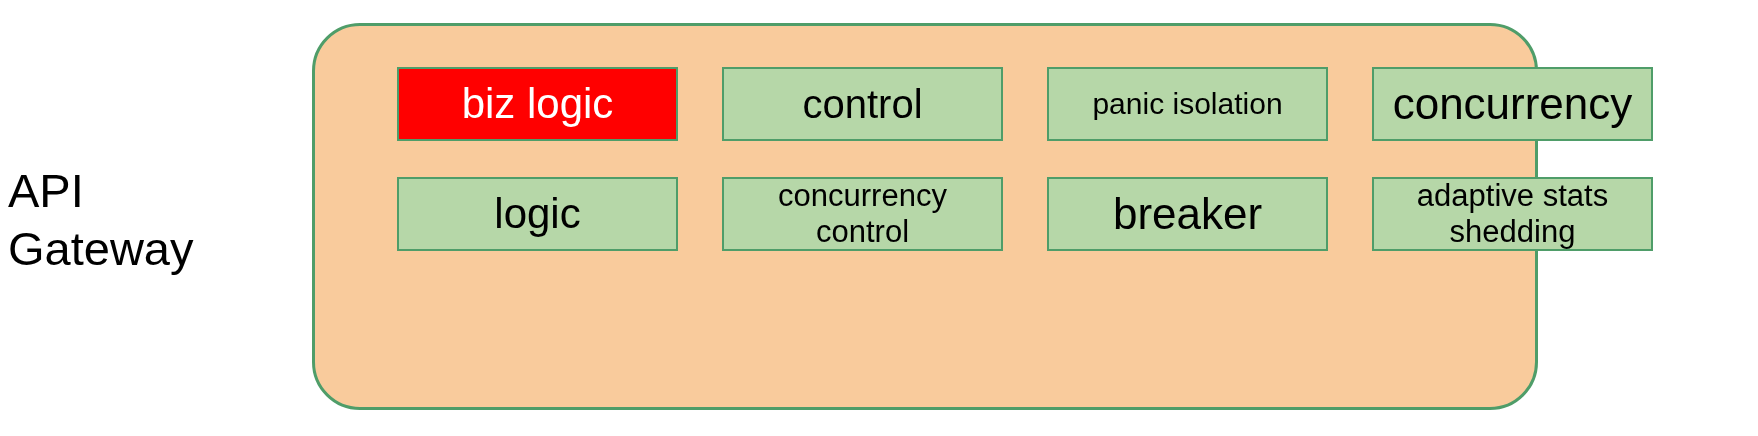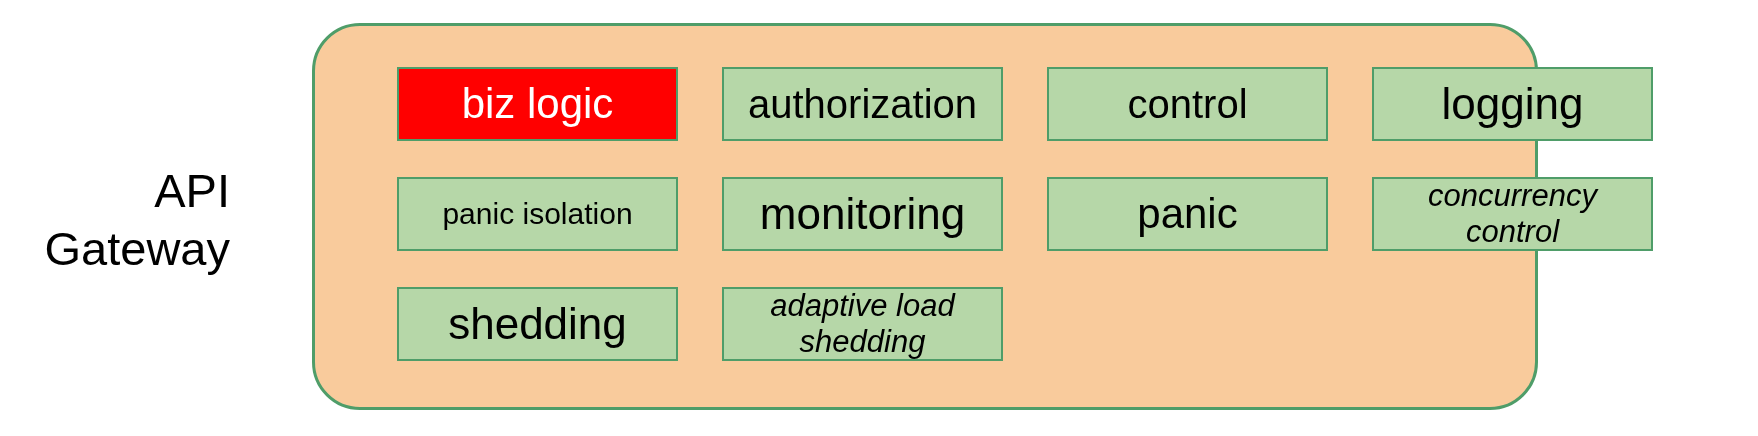--- a/index.html
+++ b/index.html
@@ -15,21 +15,21 @@
   *{box-sizing:border-box;}
   html,body{margin:0;padding:0;}
   body{
     width:1758px;height:436px;position:relative;overflow:hidden;
     background:var(--canvas);
     font-family:"Liberation Sans", sans-serif;
     color:var(--text);
   }
   .gateway-label{
     position:absolute;left:8px;top:162px;width:222px;
-    text-align:right;font-size:47px;line-height:1.24;
+    text-align:left;font-size:47px;line-height:1.24;
     color:var(--text);
   }
   .gateway-container{
     position:absolute;left:312px;top:23px;width:1226px;height:387px;
     background:var(--container-fill);
     border:3px solid var(--container-border);
     border-radius:48px;
   }
   .modules-grid{
     position:absolute;inset:0;
@@ -49,33 +49,31 @@
     color:var(--text);
   }
   .module.highlight{
     background:var(--highlight-fill);
     color:var(--highlight-text);
   }
   .fs-xl{font-size:44px;}
   .fs-lg{font-size:42px;}
   .fs-md{font-size:40px;}
   .fs-sm{font-size:30px;}
-  .fs-xs{font-size:31px;line-height:1.15;font-style:italic;}
+  .fs-xs{font-size:31px;line-height:1.15;}
 </style>
 </head>
 <body>
 
 <div class="gateway-label">API Gateway</div>
 
 <div class="gateway-container">
   <div class="modules-grid">
     <div class="module highlight fs-lg">biz logic</div>
-    <div class="module fs-md">authorization</div>
     <div class="module fs-md">control</div>
-    <div class="module fs-xl">logging</div>
     <div class="module fs-sm">panic isolation</div>
-    <div class="module fs-xl">monitoring</div>
-    <div class="module fs-lg">panic</div>
+    <div class="module fs-xl">concurrency</div>
+    <div class="module fs-lg">logic</div>
     <div class="module fs-xs">concurrency control</div>
-    <div class="module fs-xl">shedding</div>
-    <div class="module fs-xs">adaptive load shedding</div>
+    <div class="module fs-xl">breaker</div>
+    <div class="module fs-xs">adaptive stats shedding</div>
   </div>
 </div>
 
 </body></html>

